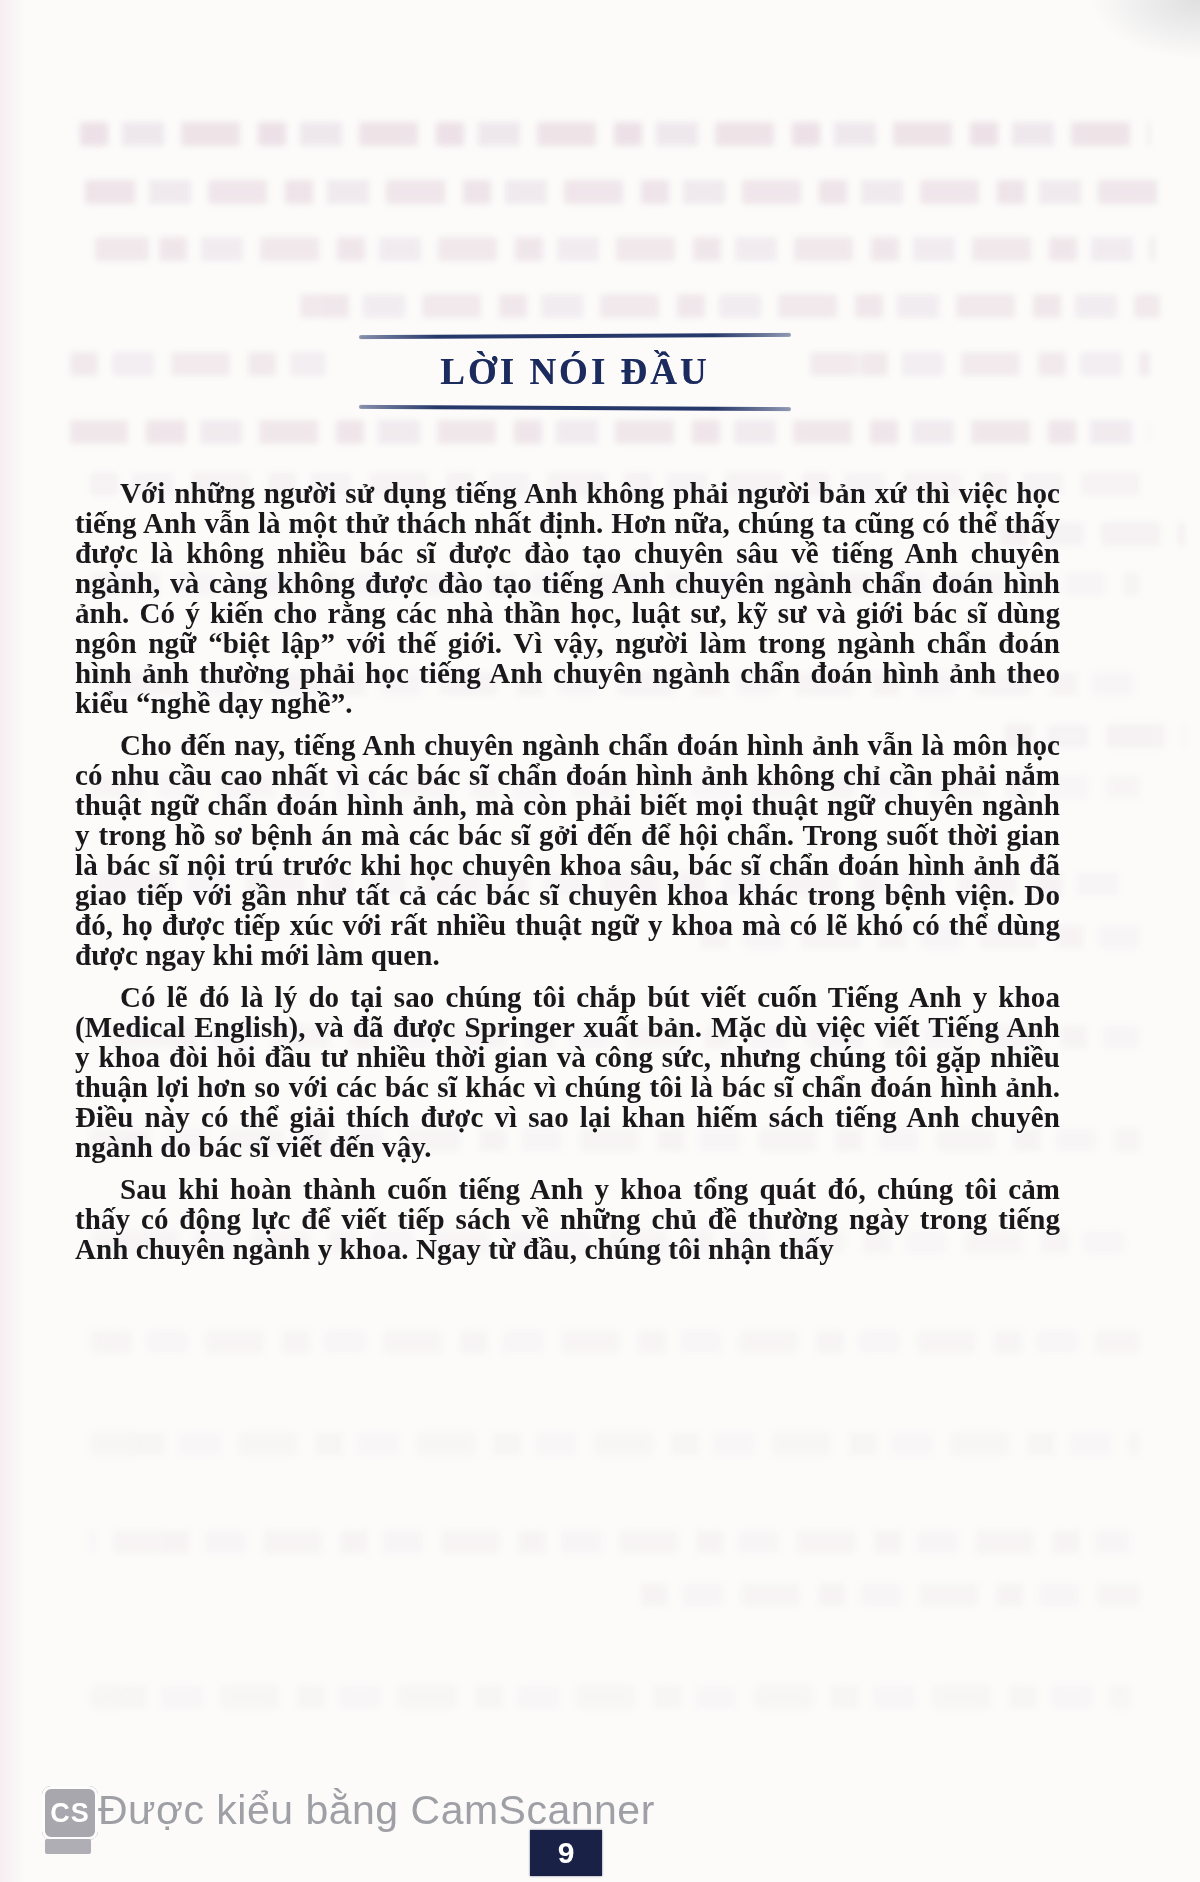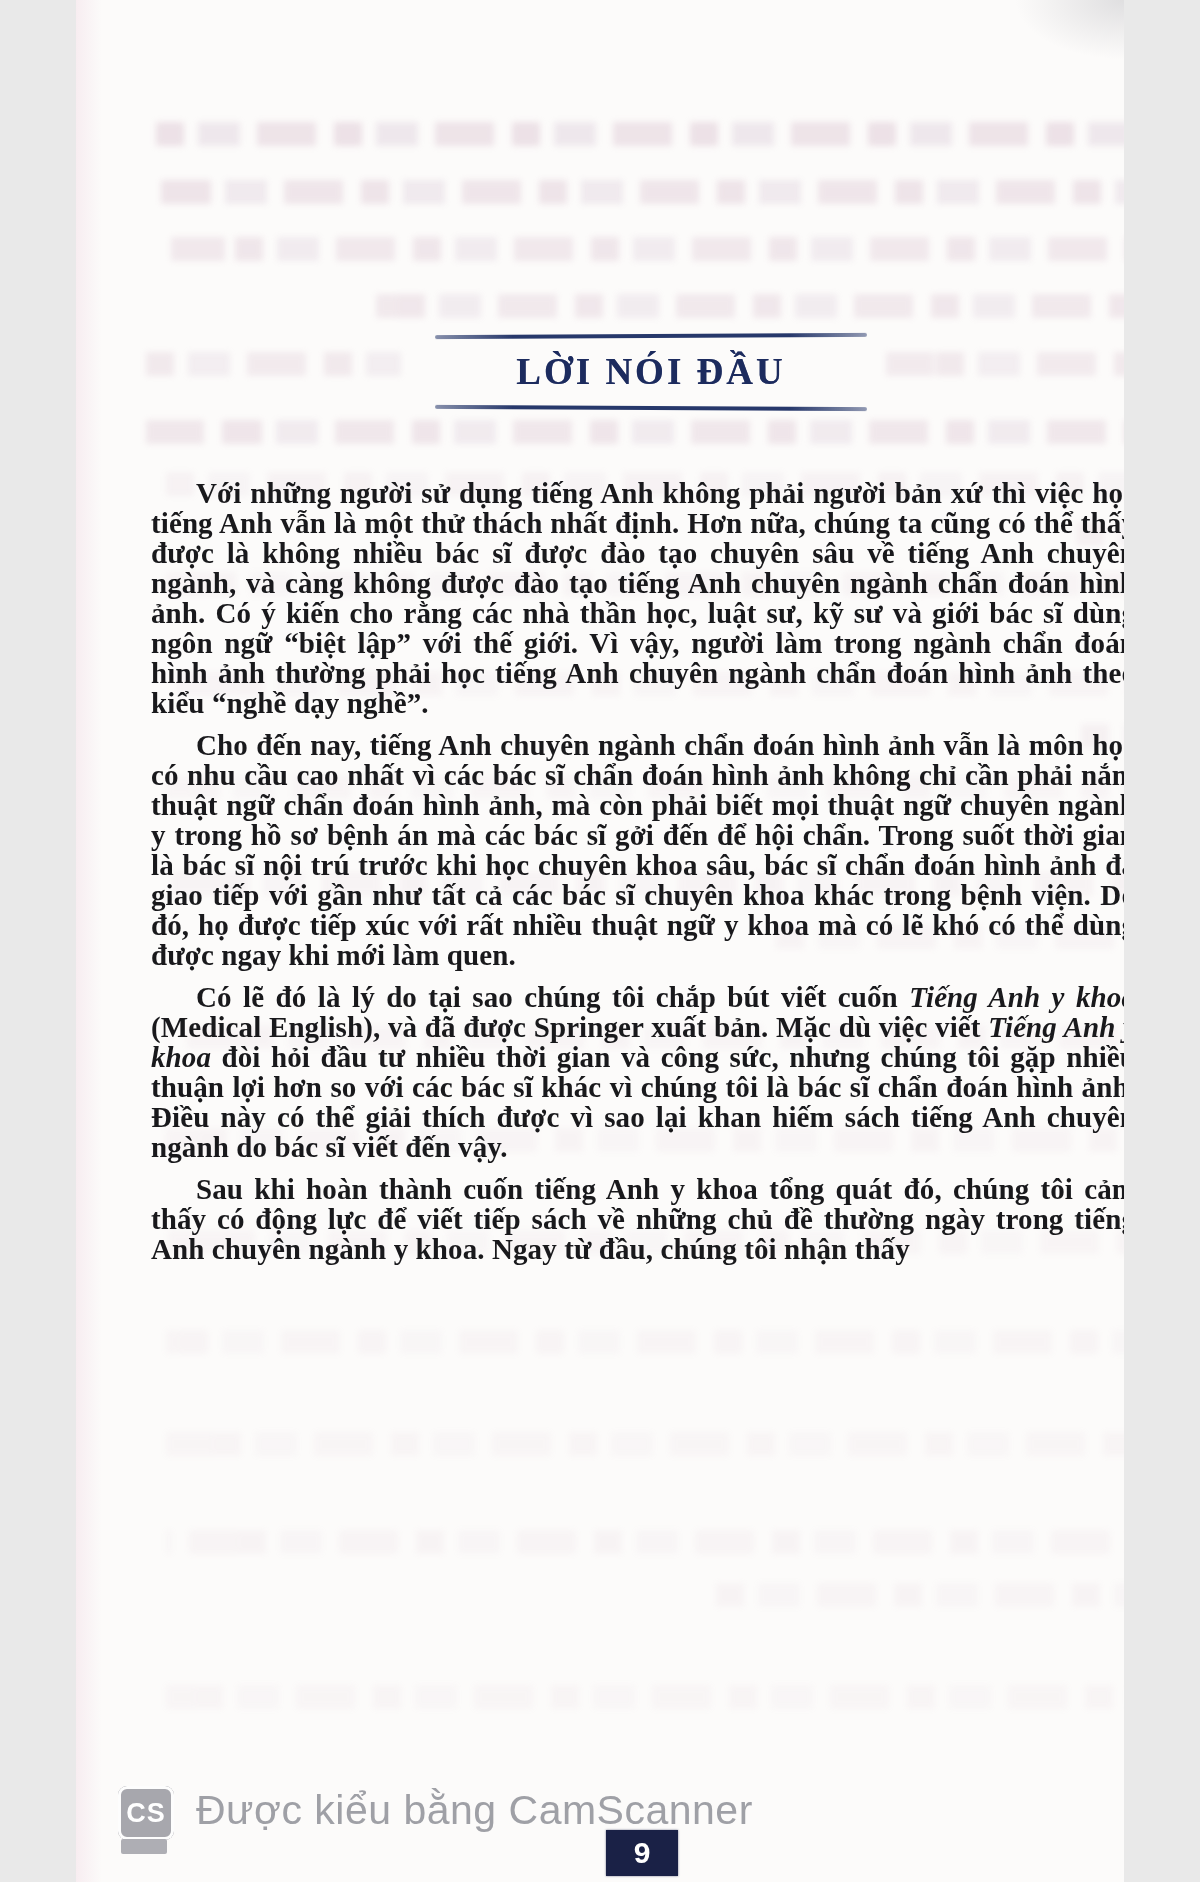--- a/index.html
+++ b/index.html
@@ -1,18 +1,18 @@
 <!DOCTYPE html>
 <html lang="vi" style="--title: #1c2b5e; --rule: #27386b; --body-text: #19191c; --watermark: #9fa0a6; --badge-bg: #1a2146; --badge-text: #ffffff;"><head>
 <meta charset="utf-8">
 <style>
   html, body { margin: 0; padding: 0; background: #e9e9e9; }
   .page {
     position: relative;
-    width: 1048px;
+    width: 1200px;
     height: 1882px;
     margin: 0 auto;
     background: #fcfbfa;
     overflow: hidden;
     font-family: "Liberation Serif", serif;
   }
 
   
   .ghost {
     position: absolute;
@@ -67,27 +67,27 @@
     left: 75px; top: 478px;
     width: 985px;
     font-size: 29px;
     line-height: 30px;
     font-weight: 600;
     text-align: justify;
     color: var(--body-text,#19191c);
     letter-spacing: .1px;
   }
   .body p { margin: 0 0 12px 0; text-indent: 45px; }
-  .body .it { font-style: italic; }
+  .body .it { }
 
   
   .footer {
     position: absolute;
     left: 42px; top: 1786px;
-    display: flex; align-items: flex-start; gap: 22px;
+    display: flex; align-items: flex-start; 
   }
   .cs-logo {
     position: relative;
     width: 56px; height: 54px;
     background: #a7a7ad;
     border-radius: 9px;
     display: flex; align-items: center; justify-content: center;
     box-shadow: inset 0 0 0 3px #fdfdfd, inset 0 0 0 5px #a7a7ad;
   }
   .cs-logo span {

